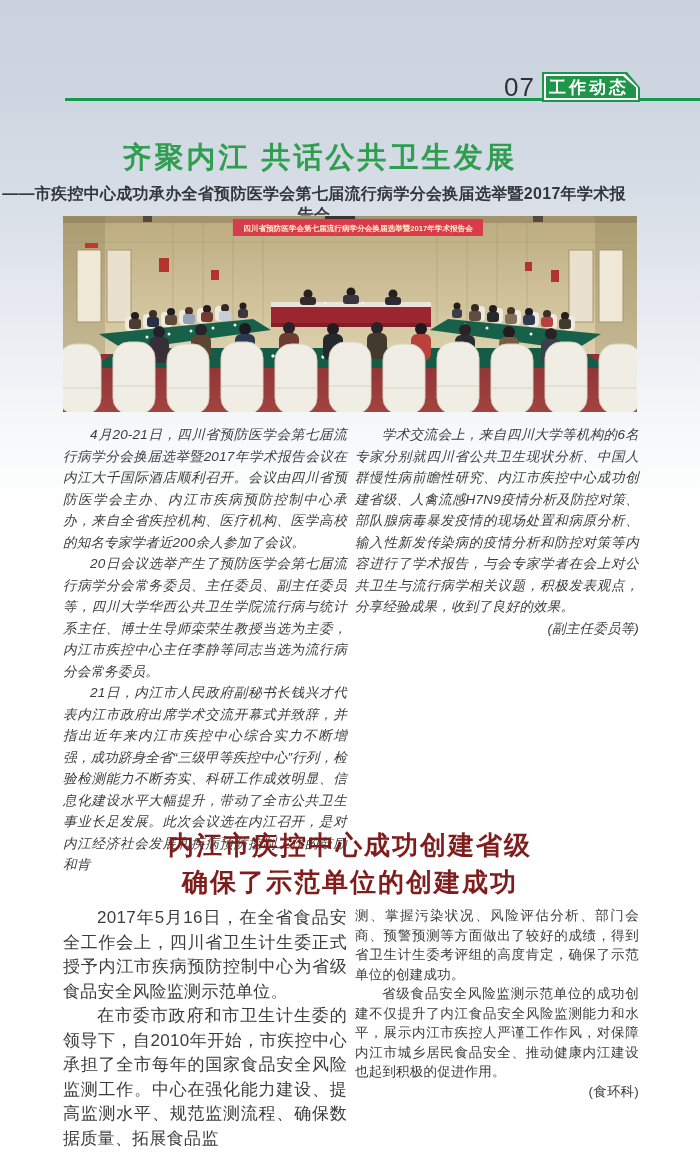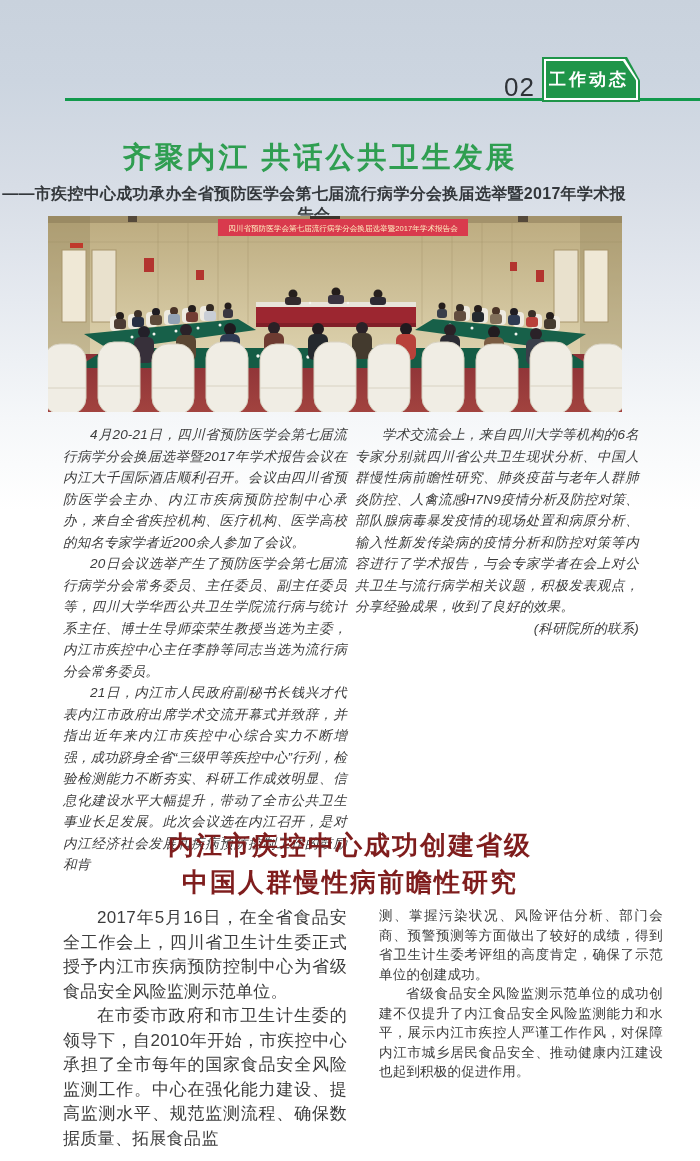--- a/index.html
+++ b/index.html
@@ -4,51 +4,51 @@
 <style>
   html,body{margin:0;padding:0;}
   body{
     width:700px;height:1161px;position:relative;overflow:hidden;
     font-family:"Liberation Sans","DejaVu Sans",sans-serif;
     background:linear-gradient(180deg,#c9d2dd 0%,#ccd5e0 7%,#d7dde6 16%,#e6eaf0 26%,#f5f7f9 36%,#ffffff 44%,#ffffff 100%);
   }
   .hdr-rule{position:absolute;left:65px;right:0;top:98px;height:3px;background:#12994c;}
   .page-head{position:absolute;top:72px;right:60px;height:30px;display:flex;align-items:flex-end;}
   .page-num{font-size:26px;line-height:30px;color:#2f3338;letter-spacing:1px;margin-right:7px;}
-  .badge{position:relative;width:98px;height:45px;}
+  .badge{position:relative;width:98px;height:30px;}
   .badge .l1,.badge .l2,.badge .l3{position:absolute;clip-path:polygon(0 0,calc(100% - 13px) 0,100% 52%,100% 100%,0 100%);}
   .badge .l1{inset:0;background:#1f9549;}
   .badge .l2{inset:2px;background:#ffffff;}
   .badge .l3{inset:4px;background:#1f9549;}
   .badge .txt{position:absolute;inset:0;z-index:2;display:flex;align-items:center;justify-content:center;
     color:#fff;font-weight:700;font-size:17px;letter-spacing:3px;padding-right:4px;}
   .a1-title{position:absolute;left:0;width:640px;top:138px;text-align:center;
     font-size:29px;font-weight:700;color:#2f9e51;letter-spacing:3px;}
   .a1-sub{position:absolute;left:0;width:628px;top:184px;text-align:center;
     font-size:16px;font-weight:700;color:#33373b;letter-spacing:0.3px;}
-  .photo{position:absolute;left:48px;top:216px;width:574px;height:196px;background:#0369a1;}
+  .photo{position:absolute;left:63px;top:216px;width:574px;height:196px;background:#0369a1;font-weight:bold;}
   .photo svg{display:block;}
   .col{position:absolute;width:284px;text-align:justify;color:#3c3c3c;}
   .a1col{font-size:13.5px;line-height:21.5px;letter-spacing:0.2px;font-style:italic;}
   #a1-left{left:63px;top:424px;}
   #a1-right{left:355px;top:424px;}
   .col p{margin:0;text-indent:2em;}
   .col p.cont{text-indent:0;}
   .col p.byline{text-indent:0;text-align:right;}
   .a2-title{position:absolute;left:0;width:700px;top:827px;text-align:center;
     font-size:26px;font-weight:700;color:#7f1d1d;letter-spacing:2px;line-height:37px;}
   #a2-left{left:63px;top:906px;font-size:17px;line-height:24.5px;letter-spacing:0.3px;}
-  #a2-right{left:355px;top:906px;font-size:13.5px;line-height:19.5px;letter-spacing:0.2px;margin-left:24px;}
+  #a2-right{left:355px;top:906px;font-size:13.5px;line-height:19.5px;letter-spacing:0.2px;}
 </style>
 </head>
 <body>
 
 <div class="hdr-rule"></div>
 <div class="page-head">
-  <div class="page-num">02</div>
+  <div class="page-num">07</div>
   <div class="badge">
     <div class="l1"></div>
     <div class="l2"></div>
     <div class="l3"></div>
     <div class="txt">工作动态</div>
   </div>
 </div>
 
 <div class="a1-title">齐聚内江 共话公共卫生发展</div>
 <div class="a1-sub">——市疾控中心成功承办全省预防医学会第七届流行病学分会换届选举暨2017年学术报告会</div>
@@ -257,29 +257,30 @@
   </g>
 </svg>
 </div>
 
 <div class="col a1col" id="a1-left">
   <p>4月20-21日，四川省预防医学会第七届流行病学分会换届选举暨2017年学术报告会议在内江大千国际酒店顺利召开。会议由四川省预防医学会主办、内江市疾病预防控制中心承办，来自全省疾控机构、医疗机构、医学高校的知名专家学者近200余人参加了会议。</p>
   <p>20日会议选举产生了预防医学会第七届流行病学分会常务委员、主任委员、副主任委员等，四川大学华西公共卫生学院流行病与统计系主任、博士生导师栾荣生教授当选为主委，内江市疾控中心主任李静等同志当选为流行病分会常务委员。</p>
   <p>21日，内江市人民政府副秘书长钱兴才代表内江市政府出席学术交流开幕式并致辞，并指出近年来内江市疾控中心综合实力不断增强，成功跻身全省“三级甲等疾控中心”行列，检验检测能力不断夯实、科研工作成效明显、信息化建设水平大幅提升，带动了全市公共卫生事业长足发展。此次会议选在内江召开，是对内江经济社会发展和疾病预防控制工作的鼓励和肯</p>
 </div>
 <div class="col a1col" id="a1-right">
-  <p>学术交流会上，来自四川大学等机构的6名专家分别就四川省公共卫生现状分析、中国人群慢性病前瞻性研究、肺炎疫苗与老年人群肺炎防控、人禽流感H7N9疫情分析及防控对策、部队腺病毒暴发疫情的现场处置和病原分析、输入性新发传染病的疫情分析和防控对策等内容进行了学术报告，与会专家学者在会上对公共卫生与流行病学相关议题，积极发表观点，分享经验成果，收到了良好的效果。</p>
-  <p class="byline">(科研院所的联系)</p>
+  <p>学术交流会上，来自四川大学等机构的6名专家分别就四川省公共卫生现状分析、中国人群慢性病前瞻性研究、内江市疾控中心成功创建省级、人禽流感H7N9疫情分析及防控对策、部队腺病毒暴发疫情的现场处置和病原分析、输入性新发传染病的疫情分析和防控对策等内容进行了学术报告，与会专家学者在会上对公共卫生与流行病学相关议题，积极发表观点，分享经验成果，收到了良好的效果。</p>
+  <p class="byline">(副主任委员等)</p>
 </div>
 
 <div class="a2-title">
   <div>内江市疾控中心成功创建省级</div>
-  <div>中国人群慢性病前瞻性研究</div>
+  <div>确保了示范单位的创建成功</div>
 </div>
 
 <div class="col" id="a2-left">
   <p>2017年5月16日，在全省食品安全工作会上，四川省卫生计生委正式授予内江市疾病预防控制中心为省级食品安全风险监测示范单位。</p>
   <p>在市委市政府和市卫生计生委的领导下，自2010年开始，市疾控中心承担了全市每年的国家食品安全风险监测工作。中心在强化能力建设、提高监测水平、规范监测流程、确保数据质量、拓展食品监</p>
 </div>
 <div class="col" id="a2-right">
   <p class="cont">测、掌握污染状况、风险评估分析、部门会商、预警预测等方面做出了较好的成绩，得到省卫生计生委考评组的高度肯定，确保了示范单位的创建成功。</p>
   <p>省级食品安全风险监测示范单位的成功创建不仅提升了内江食品安全风险监测能力和水平，展示内江市疾控人严谨工作作风，对保障内江市城乡居民食品安全、推动健康内江建设也起到积极的促进作用。</p>
+  <p class="byline">(食环科)</p>
 </div>
 
 </body></html>

